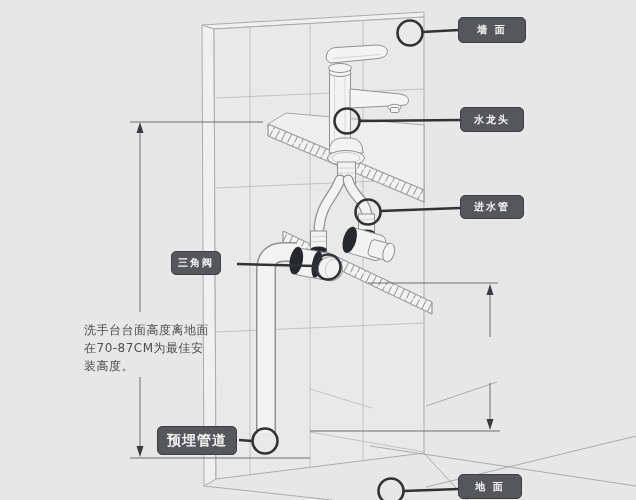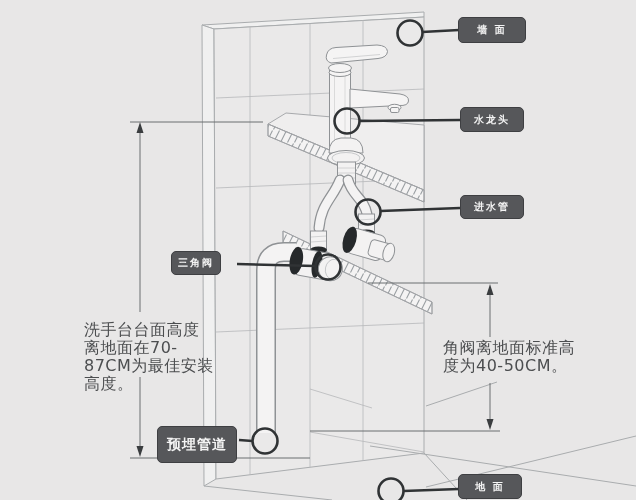--- a/index.html
+++ b/index.html
@@ -25,26 +25,26 @@
     font-weight:600;
     letter-spacing:2px;
     box-sizing:border-box;
     white-space:nowrap;
     z-index:3;
   }
   .lbl-wall{left:458px;top:17px;width:68px;height:26px;}
   .lbl-faucet{left:460px;top:107px;width:64px;height:25px;}
   .lbl-inlet{left:460px;top:195px;width:64px;height:24px;}
   .lbl-valve{left:171px;top:251px;width:50px;height:24px;}
-  .lbl-embedded{left:157px;top:426px;width:80px;height:37px;font-size:14px;letter-spacing:1px;}
+  .lbl-embedded{left:157px;top:426px;width:80px;height:29px;font-size:14px;letter-spacing:1px;}
   .lbl-floor{left:458px;top:474px;width:64px;height:25px;}
   .note{
     position:absolute;
     color:#4c4e50;
-    font-size:16px;
+    font-size:12px;
     line-height:18px;
     letter-spacing:0.5px;
     z-index:2;
   }
   .note-left{left:84px;top:321px;width:130px;}
   .note-right{left:443px;top:339px;width:134px;}
 </style>
 </head>
 <body>
 
@@ -192,15 +192,14 @@
 </svg>
 
 <div class="callout-label lbl-wall">墙 面</div>
 <div class="callout-label lbl-faucet">水龙头</div>
 <div class="callout-label lbl-inlet">进水管</div>
 <div class="callout-label lbl-valve">三角阀</div>
 <div class="callout-label lbl-embedded">预埋管道</div>
 <div class="callout-label lbl-floor">地 面</div>
 
 <div class="note note-left">洗手台台面高度离地面在70-87CM为最佳安装高度。</div>
-<div class="note note-right">角阀离地面标准高度为40-50CM。</div>
 
 </div>
 
 </body></html>

